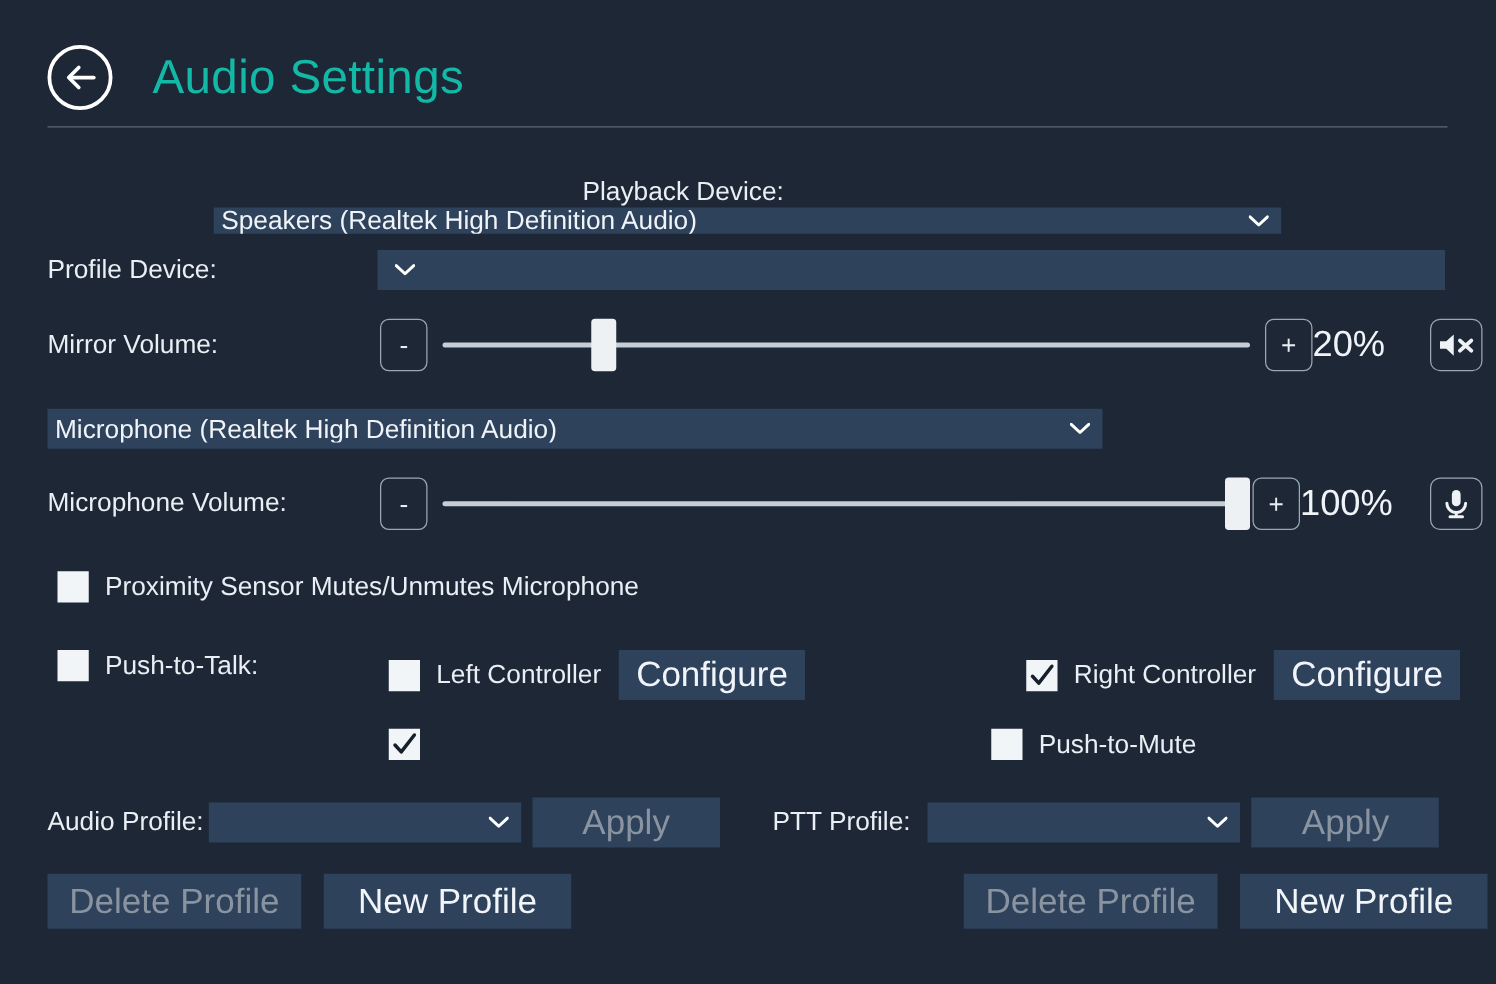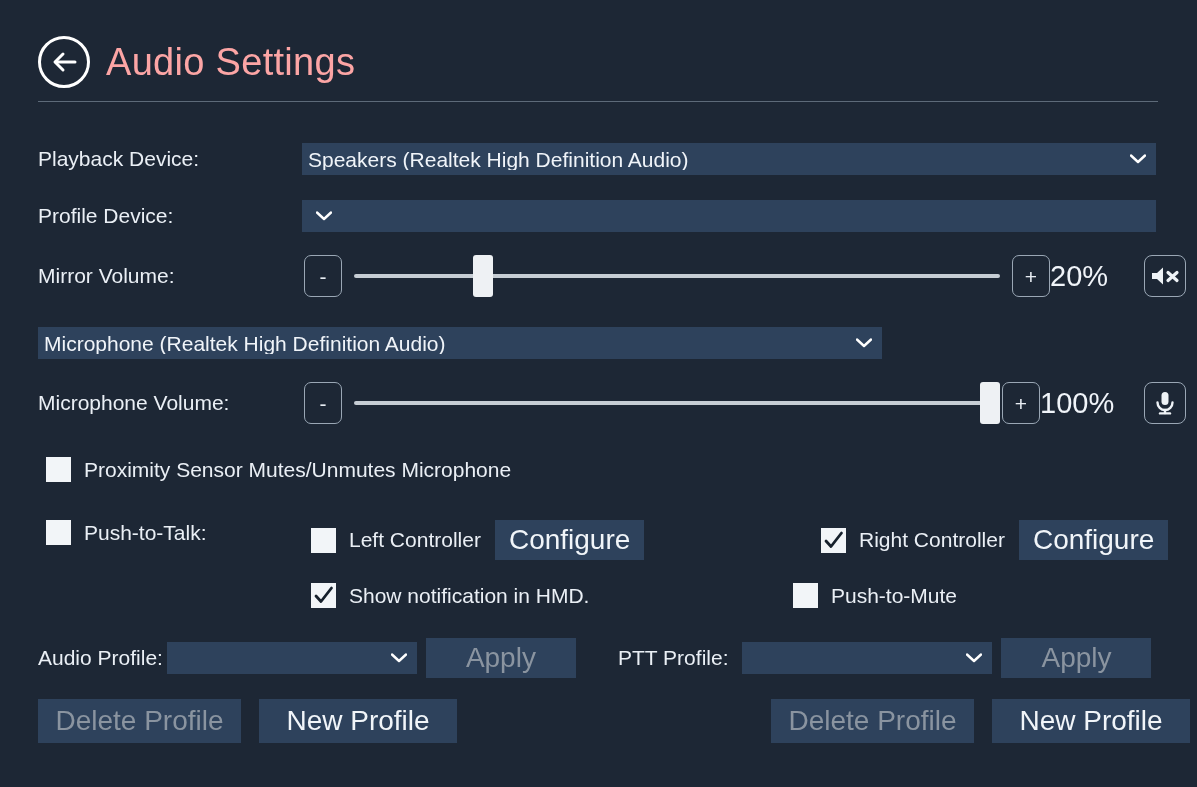--- a/index.html
+++ b/index.html
@@ -40,25 +40,25 @@
     border: 3px solid #ffffff;
     display: flex;
     align-items: center;
     justify-content: center;
     box-sizing: border-box;
     cursor: pointer;
     flex: 0 0 auto;
   }
   .back-btn svg { display: block; }
   .page-title {
-    margin-left: 16px;
+    margin-left: 32px;
     font-size: 38px;
     font-weight: 400;
     letter-spacing: 0.3px;
-    color: #fca5a5;
+    color: #14b8a6;
     white-space: nowrap;
   }
   .header-rule {
     position: absolute;
     left: 38px;
     top: 101px;
     width: 1120px;
     height: 1px;
     background: #5d6a79;
   }
@@ -222,21 +222,21 @@
         <svg width="26" height="22" viewBox="0 0 26 22">
           <path d="M24 11 H5" stroke="#ffffff" stroke-width="3" fill="none" stroke-linecap="round"></path>
           <path d="M12 3 L4 11 L12 19" stroke="#ffffff" stroke-width="3" fill="none" stroke-linecap="round" stroke-linejoin="round"></path>
         </svg>
       </span>
     </div>
     <div class="page-title">Audio Settings</div>
   </div>
   <div class="header-rule"></div>
 
-  <div class="row" style="left:38px; top:142px; width:1120px; height:34px;">
+  <div class="row" style="left:38px; top:142px; width:1120px; height:34px;flex-direction:column;">
     <div class="field-label" style="width:264px;">Playback Device:</div>
     <div class="dropdown" style="width:854px;">
       <span class="dd-text">Speakers (Realtek High Definition Audio)</span>
       <span class="chev">
         <svg width="16" height="10" viewBox="0 0 16 10">
             <path d="M1 1.5 L8 8 L15 1.5" stroke="#ffffff" stroke-width="2.4" fill="none" stroke-linecap="round" stroke-linejoin="round"></path>
           </svg>
       </span>
     </div>
   </div>
@@ -346,21 +346,20 @@
     <div class="cb-label" style="margin-right:14px;">Right Controller</div>
     <div class="btn">Configure</div>
   </div>
 
   <div class="row" style="left:311px; top:583px;">
     <div class="cbox">
       <svg width="21" height="21" viewBox="0 0 21 21">
         <path d="M3 11 L8 16.5 L18.5 3" stroke="#16202c" stroke-width="2.8" fill="none" stroke-linecap="round" stroke-linejoin="round"></path>
       </svg>
     </div>
-    <div class="cb-label">Show notification in HMD.</div>
   </div>
 
   <div class="row" style="left:793px; top:583px;">
     <div class="cbox"></div>
     <div class="cb-label">Push-to-Mute</div>
   </div>
 
   <div class="row" style="left:38px; top:638px;">
     <div class="field-label">Audio Profile:</div>
     <div class="dropdown" style="width:250px; margin-left:4px;">

